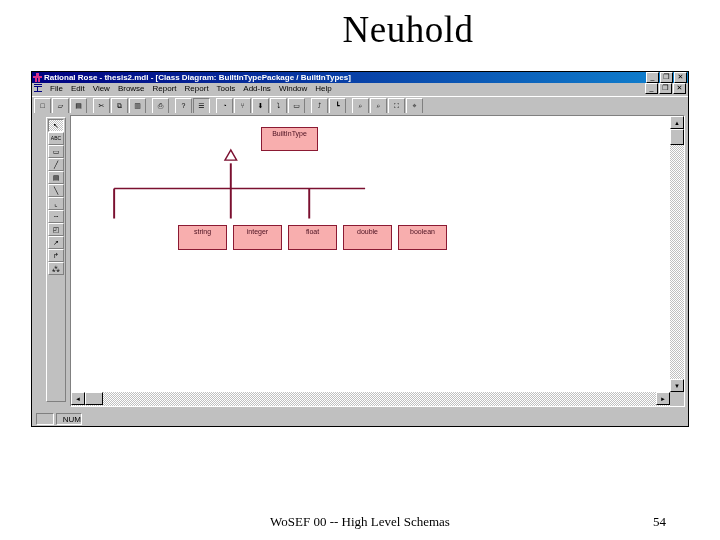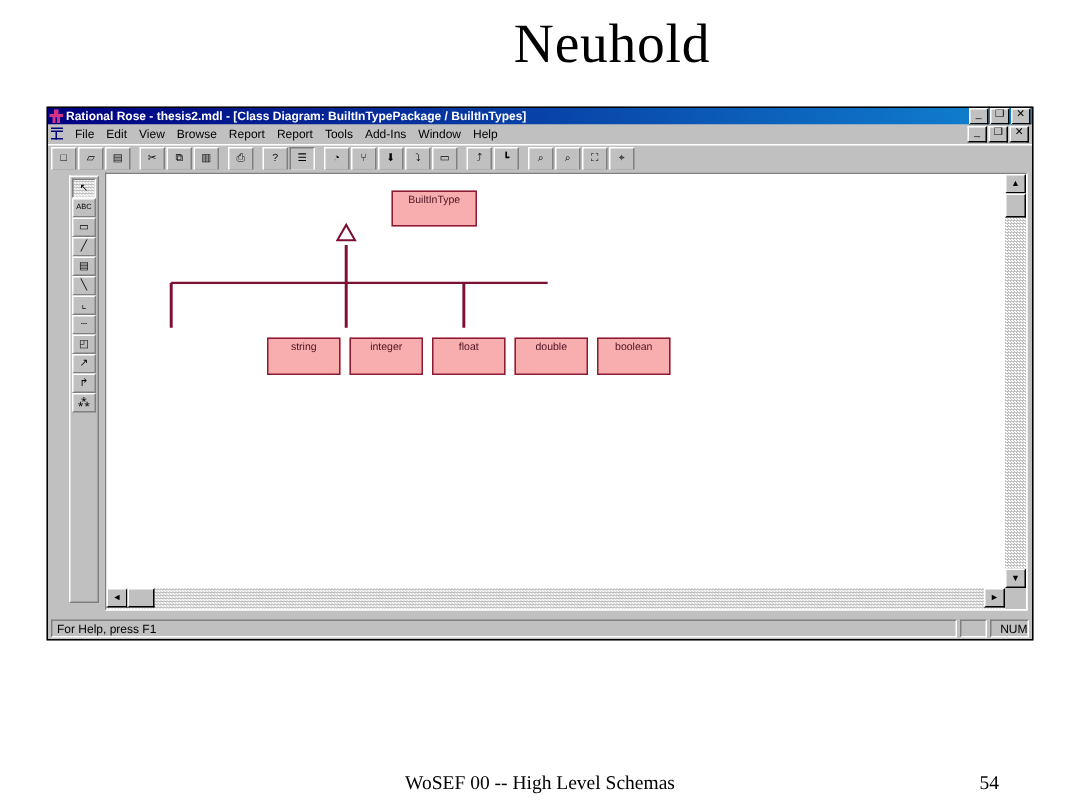--- a/index.html
+++ b/index.html
@@ -40,21 +40,21 @@
   .tb-btns{display:flex;gap:1px;flex:0 0 auto;margin-left:4px;}
   .tb-btn{
     width:11px;height:9px;background:#c0c0c0;
     border:1px solid;border-color:#fff #000 #000 #fff;
     font-size:7px;line-height:7px;text-align:center;color:#000;
     font-family:"Liberation Sans",sans-serif;overflow:hidden;
   }
 
   
   .menurow{
-    height:12px;display:flex;align-items:center;background:#c0c0c0;
+    height:12px;display:flex;align-items:flex-start;background:#c0c0c0;
     border-bottom:1px solid #c0c0c0;padding-left:1px;
   }
   .doc-icon{
     width:10px;height:10px;flex:0 0 10px;margin-right:3px;position:relative;
   }
   .doc-icon i{position:absolute;background:#000080;display:block;}
   .menu{display:flex;flex:1 1 auto;align-items:center;}
   .menu span{
     font-size:8px;color:#000;padding:0 4px;white-space:nowrap;
     font-family:"Liberation Sans",sans-serif;line-height:11px;
@@ -375,21 +375,20 @@
           <div class="sb-btn" style="left:0;top:0;">◄</div>
           <div class="sb-thumb" style="left:14px;top:0;width:18px;height:13px;"></div>
           <div class="sb-btn" style="right:0;top:0;">►</div>
         </div>
 
         <div class="sb-corner"></div>
       </div>
     </div>
 
     <div class="statusbar">
-      <div class="status-main">For Help, press F1</div>
       <div class="status-cell"></div>
       <div class="status-num">NUM</div>
     </div>
   </div>
 
   <div class="footer">
     <div class="center">WoSEF 00 -- High Level Schemas</div>
     <div class="pageno">54</div>
   </div>
 

